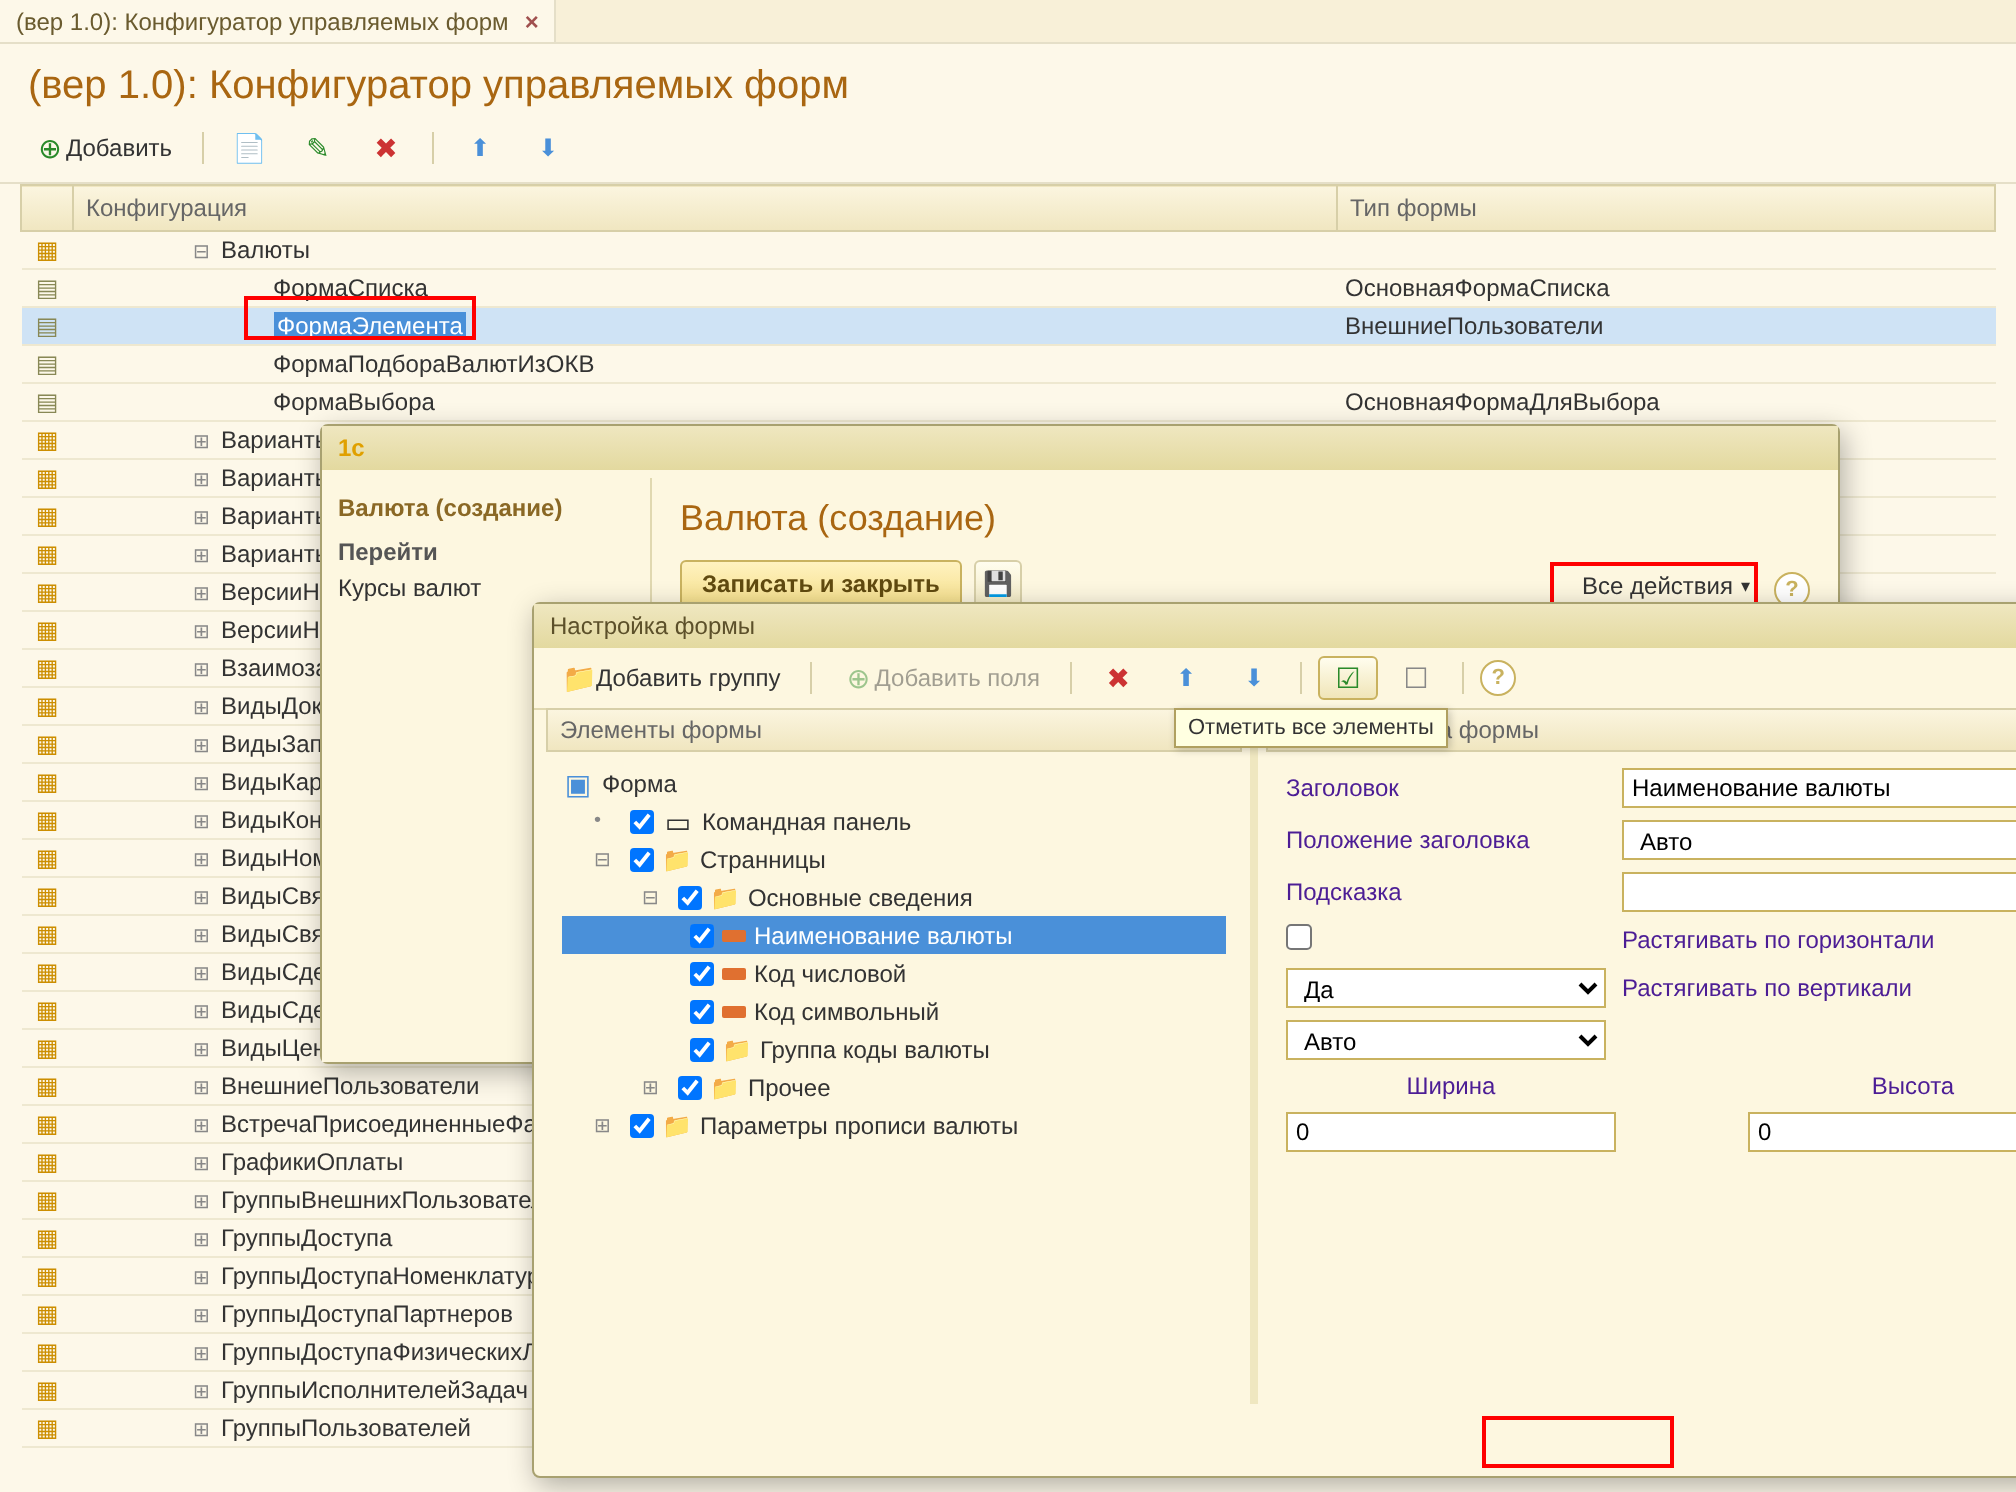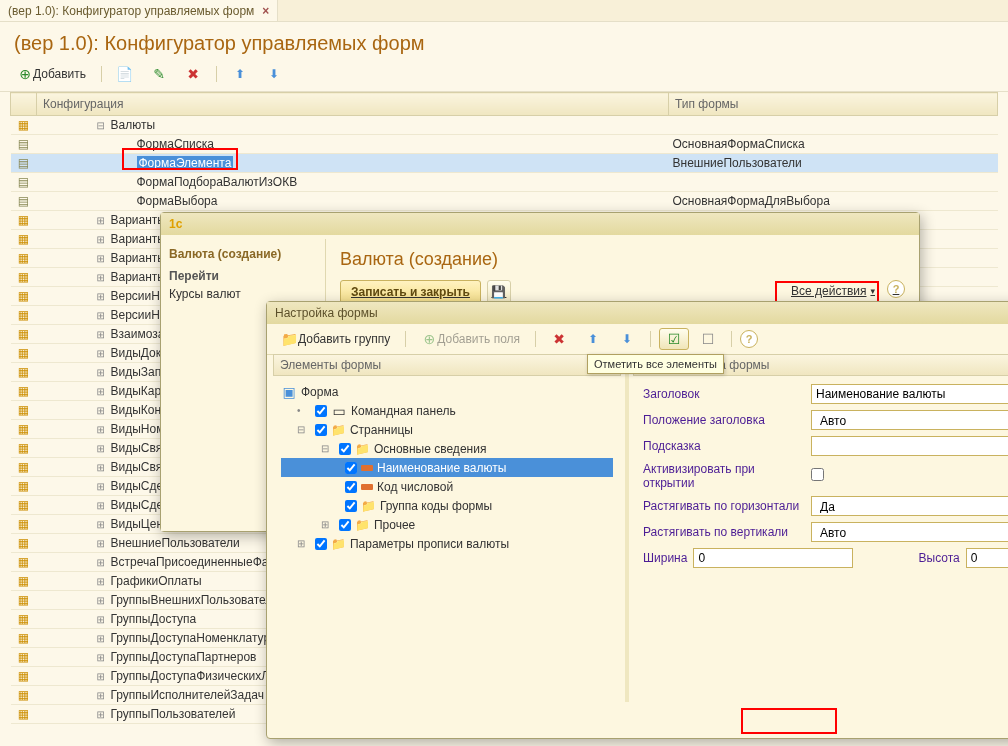--- a/index.html
+++ b/index.html
@@ -24,41 +24,41 @@
   .modal { position: absolute; border: 1px solid #a8a170; border-radius: 4px; box-shadow: 2px 4px 14px rgba(0,0,0,.3); background: #fdf7e0; }
   .modal-title { background: linear-gradient(#efe7c0,#e3d99f); padding: 4px 8px; font-size: 12px; color: #5c502a; display:flex; align-items:center; gap:6px;}
   .modal-title .spacer{flex:1;}
   .modal-title .winbtn{width:16px;height:14px;font-size:12px;color:#555;text-align:center;}
   .nav-pane { position: absolute; left: 0; top: 26px; bottom: 0; width: 165px; background: #fdf7e0; border-right: 1px solid #e0d8b0; padding: 8px 8px; }
   .nav-pane .hdr{ font-weight:bold; color:#8a6825; margin-bottom:8px;}
   .nav-pane .subhdr{font-weight:bold;color:#555;margin-bottom:4px;}
   .nav-pane .link{color:#333;margin-bottom:4px;}
   .content-pane{position:absolute; left:165px; right:0; top:26px; bottom:0; background:#fdf7e0; padding:10px 14px;}
   .content-pane h2{font-size:18px;color:#a96611;font-weight:normal;margin-bottom:10px;}
-  .cmdbar{display:flex;align-items:flex-start;gap:6px;text-decoration:underline;}
+  .cmdbar{display:flex;align-items:flex-end;gap:6px;}
   .yellowbtn{background:linear-gradient(#fff2c0,#f5df8a);border:1px solid #c9b25f;border-radius:3px;padding:4px 10px;font-weight:bold;color:#604a10;}
   .iconbtn{width:24px;height:24px;display:inline-flex;align-items:center;justify-content:center;border:1px solid #d7cfa8;border-radius:3px;background:linear-gradient(#fffdee,#f2e9c2);}
   .linkbtn{color:#333;display:inline-flex;align-items:center;padding:4px 6px;}
   .linkbtn .dd{margin-left:4px;font-size:9px;}
   .help{width:18px;height:18px;border-radius:50%;border:1px solid #c9b25f;background:#fff;color:#c9b25f;display:inline-flex;align-items:center;justify-content:center;font-weight:bold;font-size:11px;}
   
   .form-cfg-toolbar{display:flex;align-items:center;gap:4px;padding:4px 8px;border-bottom:1px solid #e0d8b0;flex-wrap: nowrap;}
   .form-cfg-toolbar .lbl{color:#333;}
   .sec-hdr{background:linear-gradient(#fbf5df,#f0e6c0);border:1px solid #d7cfa8;padding:3px 6px;color:#666;}
   .tree{padding:6px 8px;}
   .tree .node{display:flex;align-items:center;gap:4px;height:19px;white-space:nowrap;}
   .tree .node.sel{background:#4a90d9;color:#fff;}
   .chk{width:12px;height:12px;}
   .folder{color:#f5c042;}
   .bar{width:12px;height:6px;background:#e07030;display:inline-block;border-radius:1px;}
   .props{padding:8px 10px;display:grid;grid-template-columns:160px 1fr;gap:6px 8px;align-content:start;align-items:center;}
   .props label{color:#4c1d95;}
   .props input[type=text], .props select,.props input[type=number]{border:1px solid #c9b25f;background:#fff;padding:2px 4px;width:100%;height:20px;font-size:12px;}
   .dims{grid-column:1 / span 2;display:flex;gap:16px;align-items:center;}
-  .dims .grp{display:flex;align-items:center;gap:6px;}
+  .dims .grp{display:flex;align-items:center;gap:6px;flex-direction:column;}
   .dims input{width:60px;}
   .footer{position:absolute;left:0;right:0;bottom:0;height:36px;border-top:1px solid #e0d8b0;display:flex;align-items:center;justify-content:flex-end;gap:10px;padding:0 12px;background:linear-gradient(#fdf7e0,#f3ebc9);}
   .footer .stdbtn{min-width:90px;padding:4px 10px;border:1px solid #b7a867;border-radius:3px;background:linear-gradient(#fffdee,#f0e5b8);text-align:center;}
   .footer .disabled{color:#aaa;background:#f2edd7;border-color:#d7cfa8;}
   .tooltip{position:absolute;background:#ffffe1;border:1px solid #b0a060;padding:3px 6px;font-size:11px;box-shadow:1px 1px 4px rgba(0,0,0,.2);white-space:nowrap;z-index:999;}
   .splitter{position:absolute;top:52px;bottom:36px;width:4px;background:#efe7c0;cursor:col-resize;}
   .icon-check-all{color:#2a8a2a;}
   .arrow{font-size:12px;}
 </style>
 </head>
@@ -378,22 +378,27 @@
           <span class="bar"></span>
           <span>Наименование валюты</span>
         </div>
       <div class="node" style="padding-left:64px;">
           <input class="chk" type="checkbox" checked="" style="">
           <span class="bar"></span>
           <span>Код числовой</span>
         </div>
       <div class="node" style="padding-left:64px;">
           <input class="chk" type="checkbox" checked="" style="">
+          <span class="bar"></span>
+          <span>Код символьный</span>
+        </div>
+      <div class="node" style="padding-left:64px;">
+          <input class="chk" type="checkbox" checked="" style="">
           <span class="folder">📁</span>
-          <span>Группа коды формы</span>
+          <span>Группа коды валюты</span>
         </div>
       <div class="node" style="padding-left:40px;">
           <span class="expander">⊞</span>
           <input class="chk" type="checkbox" checked="" style="">
           <span class="folder">📁</span>
           <span>Прочее</span>
         </div>
       <div class="node" style="padding-left:16px;">
           <span class="expander">⊞</span>
           <input class="chk" type="checkbox" checked="" style="">
@@ -407,21 +412,20 @@
 
   <div style="position:absolute;left:366px;top:52px;right:6px;">
     <div class="sec-hdr" style="padding-left:80px;"><span>та формы</span></div>
     <div class="props">
       <label>Заголовок</label>
       <input type="text" value="Наименование валюты" style="">
       <label>Положение заголовка</label>
       <select><option>Авто</option></select>
       <label>Подсказка</label>
       <input type="text" value="" style="">
-      <label>Активизировать при открытии</label>
       <div><input type="checkbox" style=""></div>
       <label>Растягивать по горизонтали</label>
       <select><option>Да</option></select>
       <label>Растягивать по вертикали</label>
       <select><option>Авто</option></select>
       <div class="dims">
         <div class="grp">
           <label>Ширина</label>
           <input type="number" value="0" style="">
         </div>

